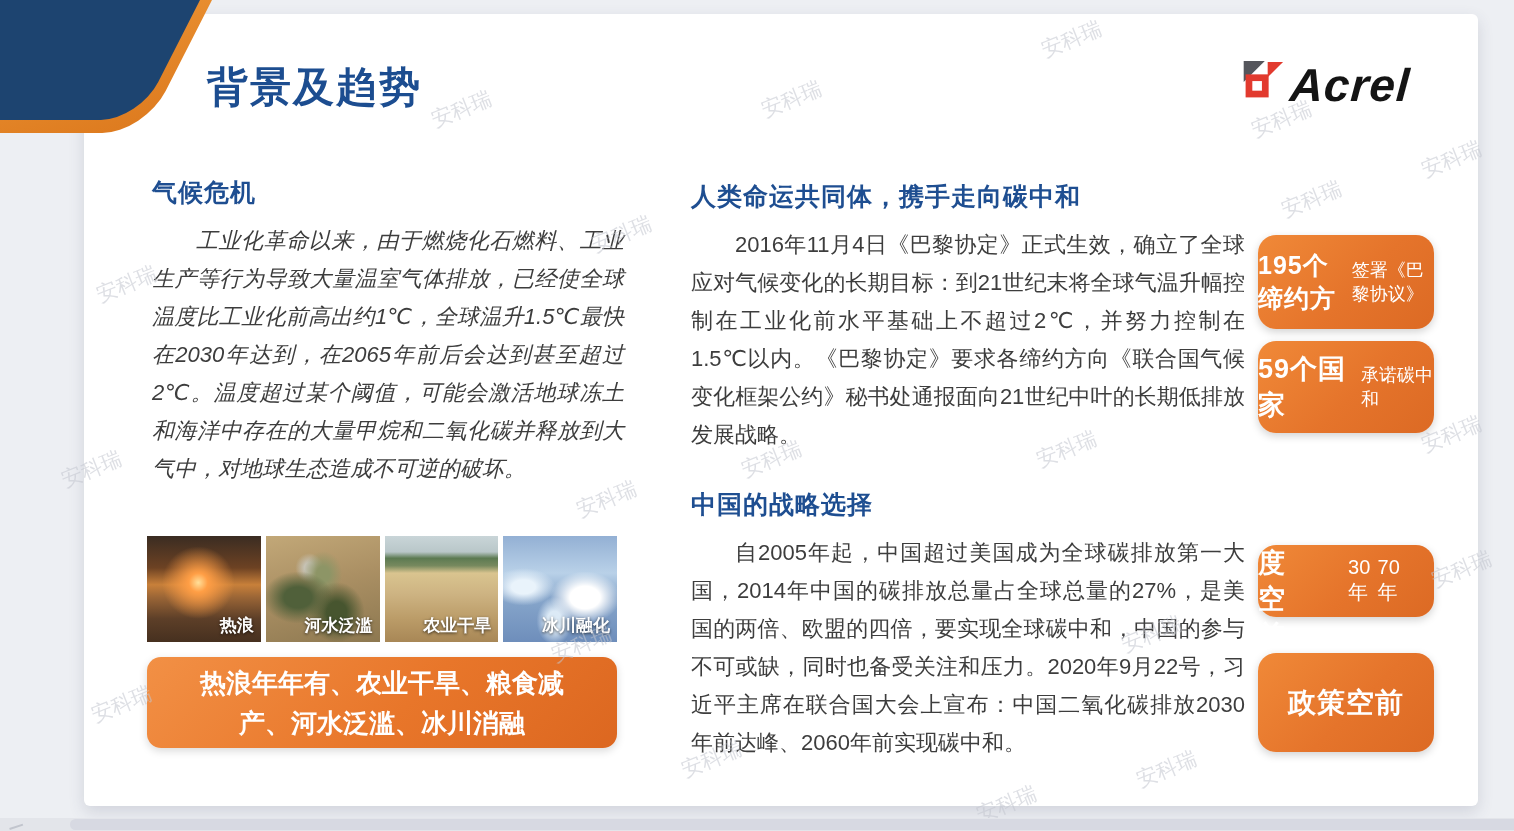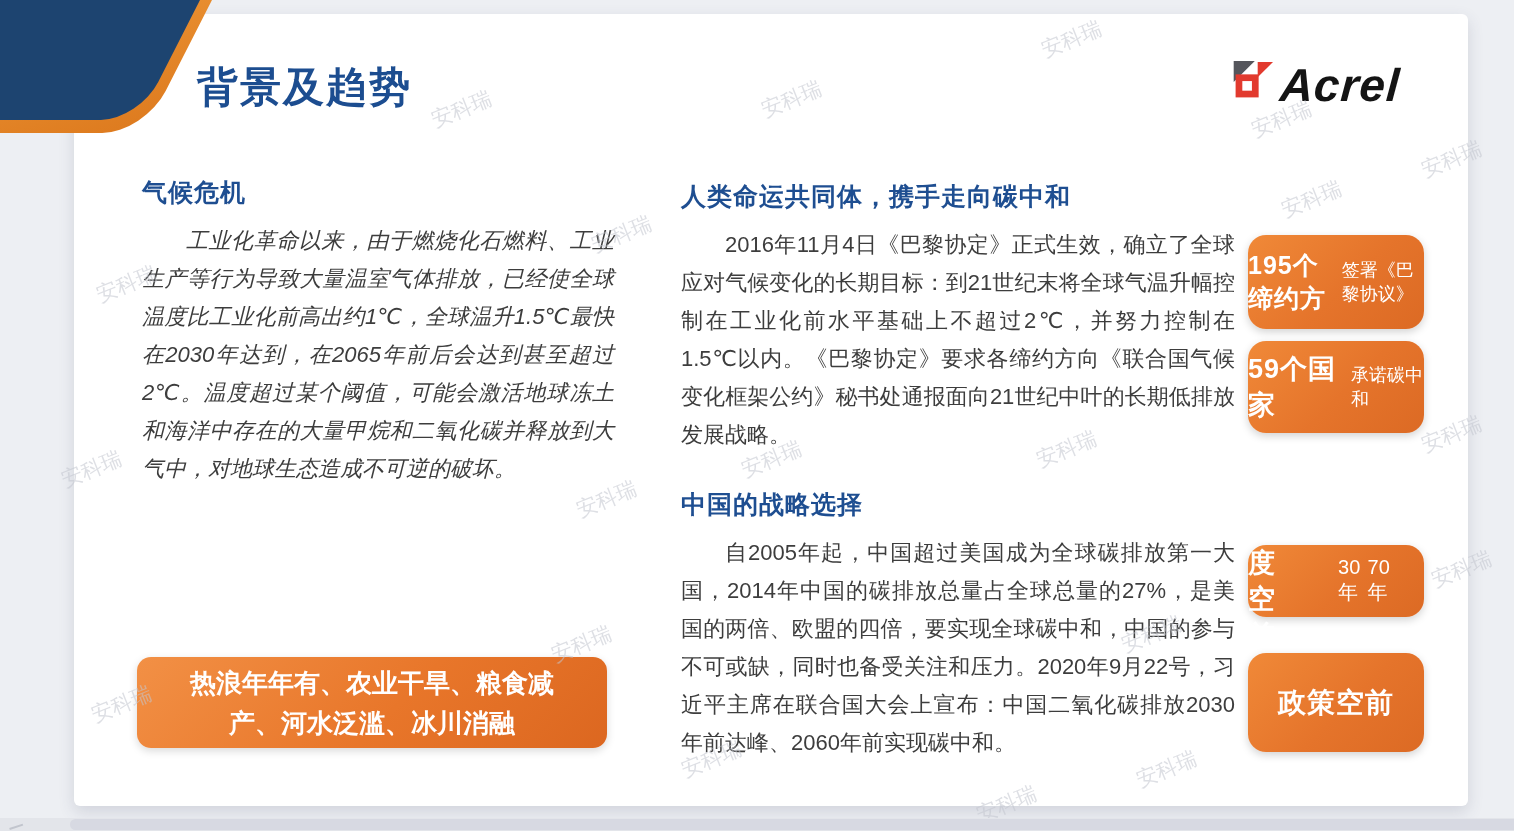--- a/index.html
+++ b/index.html
@@ -2,21 +2,21 @@
 <html><head>
 <meta charset="utf-8">
 <style>
   html,body{margin:0;padding:0;}
   .page{
     position:relative;width:1514px;height:831px;overflow:hidden;
     background:#edeff3;
     font-family:"Liberation Sans","DejaVu Sans",sans-serif;
   }
   .card{
-    position:absolute;left:74px;top:14px;width:1394px;height:792px;
+    position:absolute;left:84px;top:14px;width:1394px;height:792px;
     background:#ffffff;border-radius:6px;
     box-shadow:0 6px 16px rgba(60,70,100,.16);
   }
   
   .corner-orange{
     position:absolute;left:-60px;top:0;width:272px;height:133px;
     background:linear-gradient(160deg,#ef9a3a,#dd7a1e);
     transform:skewX(-27deg);transform-origin:0 0;
     border-bottom-right-radius:42px;z-index:5;
   }
@@ -140,20 +140,34 @@
           <rect x="10" y="16" width="24" height="24" fill="#e23a2e"></rect>
           <rect x="17" y="23" width="10" height="10" fill="#ffffff"></rect>
         </svg>
       </span>
       <span class="logo-text">Acrel</span>
     </div>
 
     <div class="sec-heading" style="left:68px;top:162px;">气候危机</div>
     <p class="body-para" style="left:68px;top:208px;width:472px;font-style:italic;">工业化革命以来，由于燃烧化石燃料、工业生产等行为导致大量温室气体排放，已经使全球温度比工业化前高出约1℃，全球温升1.5℃最快在2030年达到，在2065年前后会达到甚至超过2℃。温度超过某个阈值，可能会激活地球冻土和海洋中存在的大量甲烷和二氧化碳并释放到大气中，对地球生态造成不可逆的破坏。</p>
 
+    <div class="photo-row">
+      <div class="photo ph-heat">
+        <span class="cap">热浪</span>
+      </div>
+      <div class="photo ph-flood">
+        <span class="cap">河水泛滥</span>
+      </div>
+      <div class="photo ph-drought">
+        <span class="cap">农业干旱</span>
+      </div>
+      <div class="photo ph-ice">
+        <span class="cap">冰川融化</span>
+      </div>
+    </div>
 
     <div class="banner">
       <span>热浪年年有、农业干旱、粮食减产、河水泛滥、冰川消融</span>
     </div>
 
     <div class="sec-heading" style="left:607px;top:166px;">人类命运共同体，携手走向碳中和</div>
     <p class="body-para" style="left:607px;top:212px;width:554px;">2016年11月4日《巴黎协定》正式生效，确立了全球应对气候变化的长期目标：到21世纪末将全球气温升幅控制在工业化前水平基础上不超过2℃，并努力控制在1.5℃以内。《巴黎协定》要求各缔约方向《联合国气候变化框架公约》秘书处通报面向21世纪中叶的长期低排放发展战略。</p>
 
     <div class="sec-heading" style="left:607px;top:474px;">中国的战略选择</div>
     <p class="body-para" style="left:607px;top:520px;width:554px;">自2005年起，中国超过美国成为全球碳排放第一大国，2014年中国的碳排放总量占全球总量的27%，是美国的两倍、欧盟的四倍，要实现全球碳中和，中国的参与不可或缺，同时也备受关注和压力。2020年9月22号，习近平主席在联合国大会上宣布：中国二氧化碳排放2030年前达峰、2060年前实现碳中和。</p>

